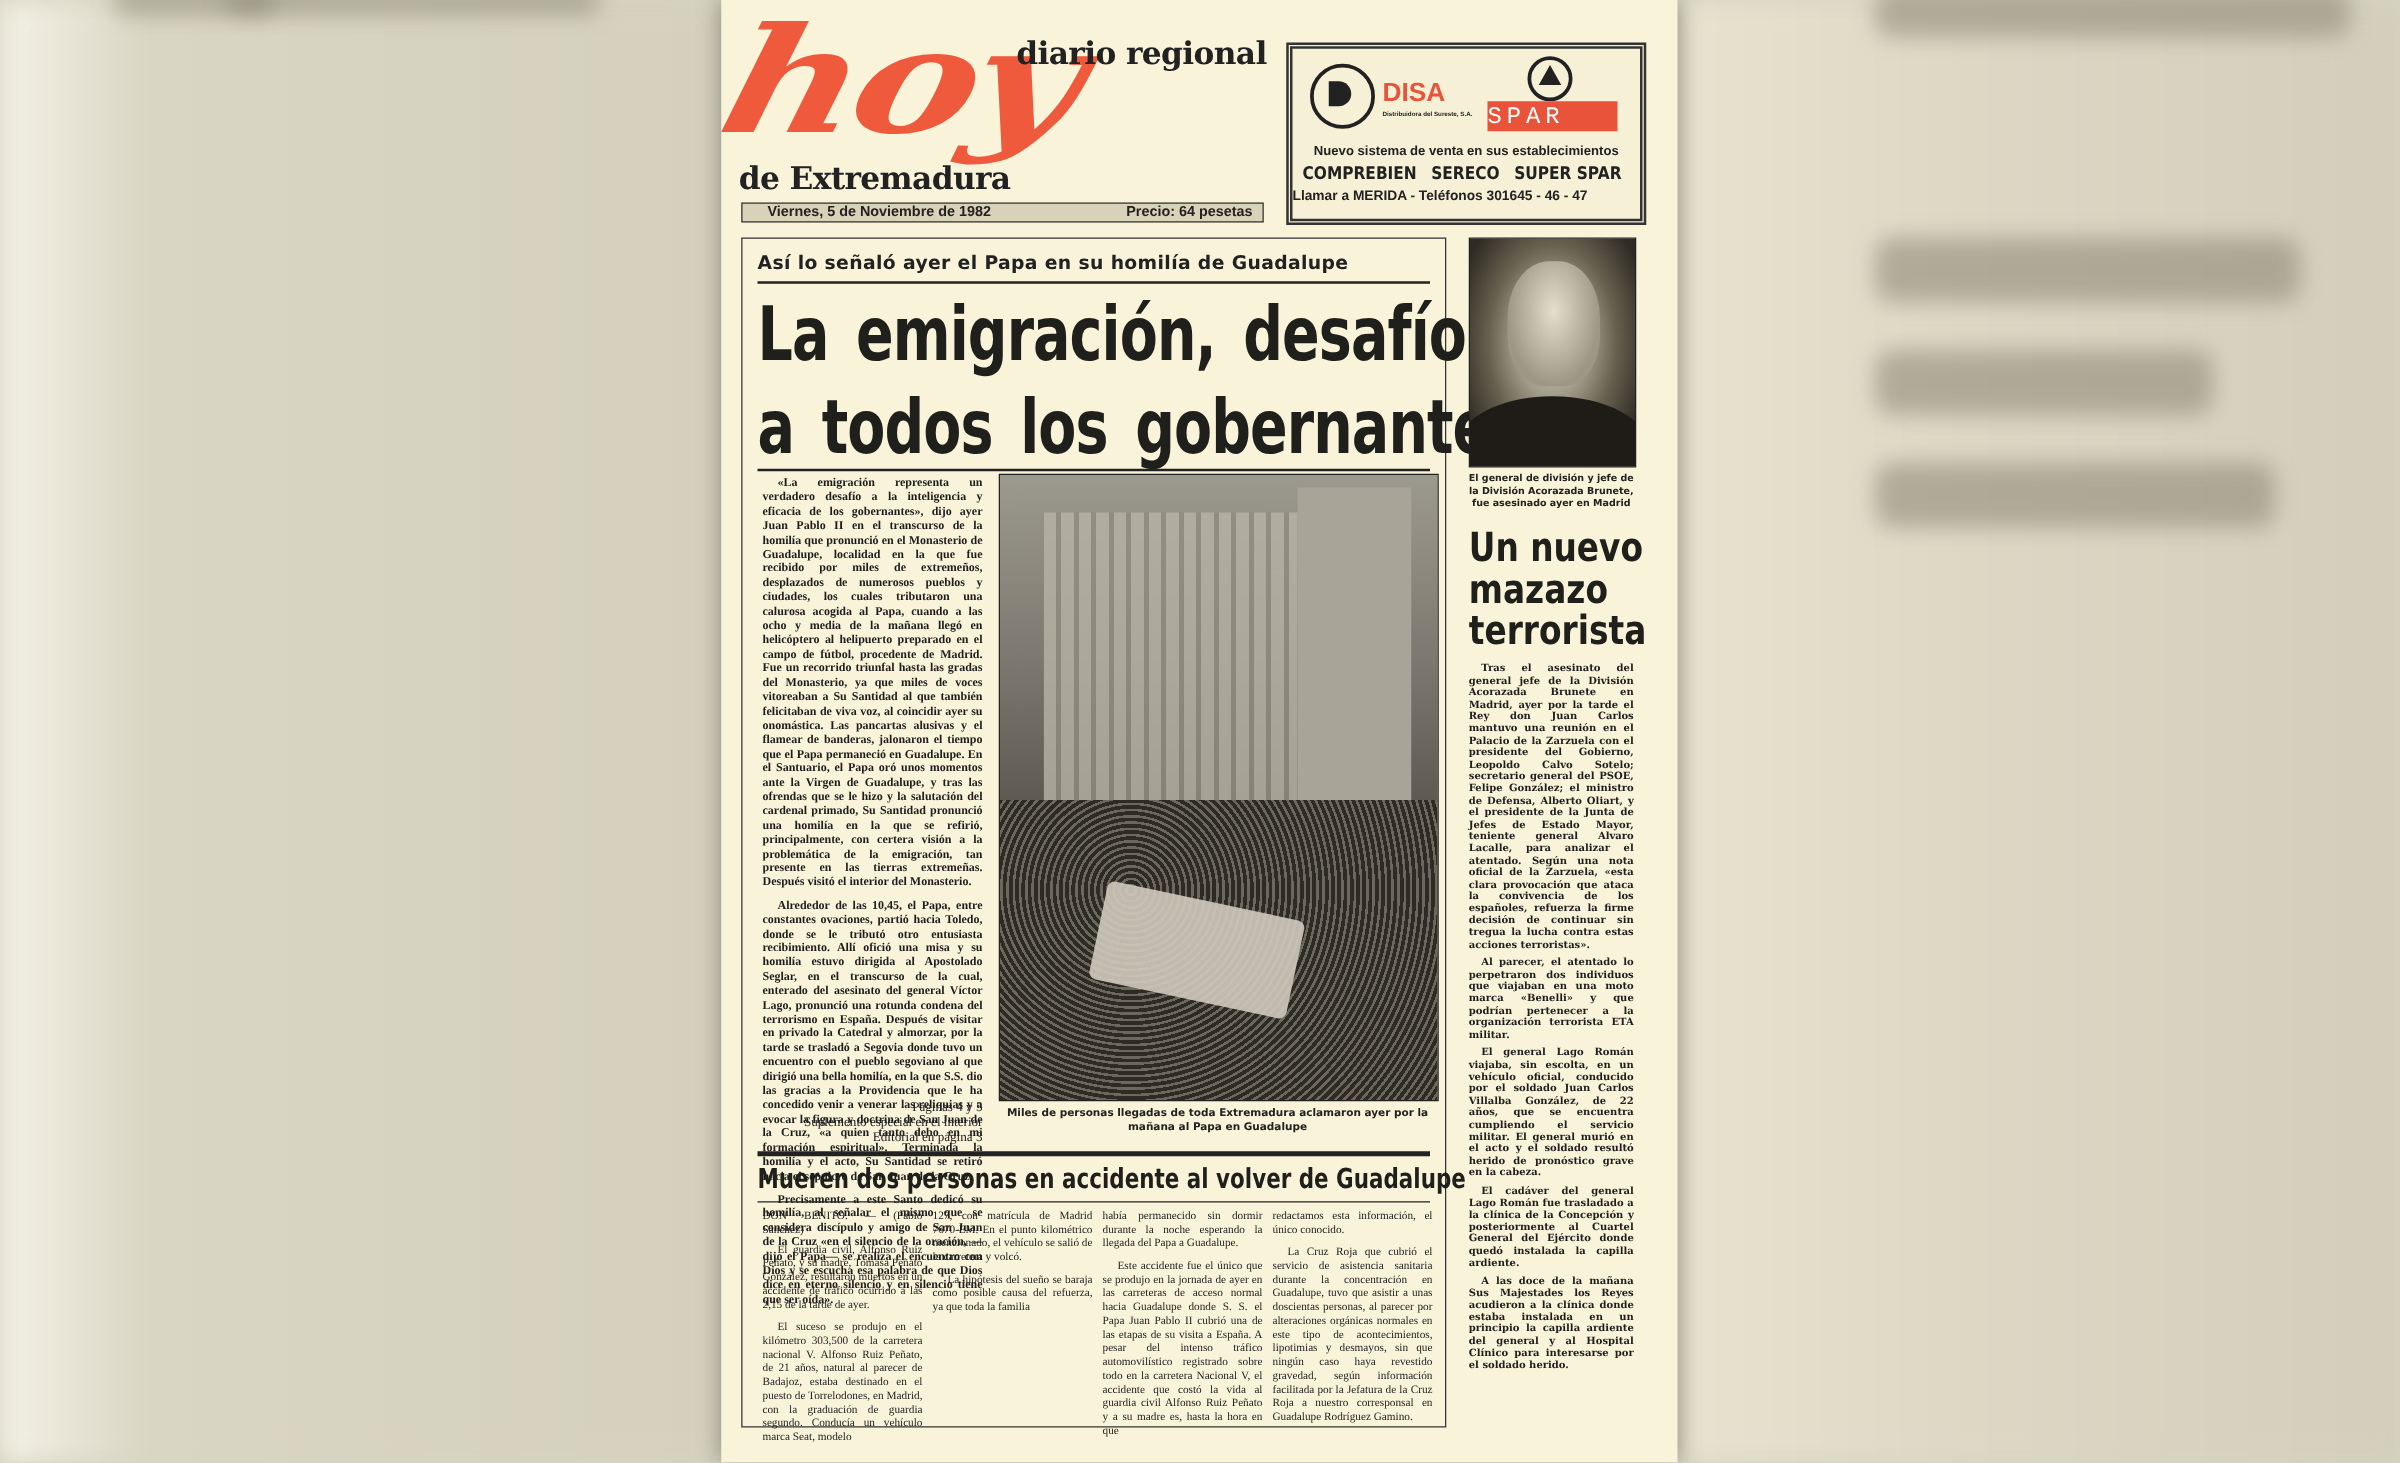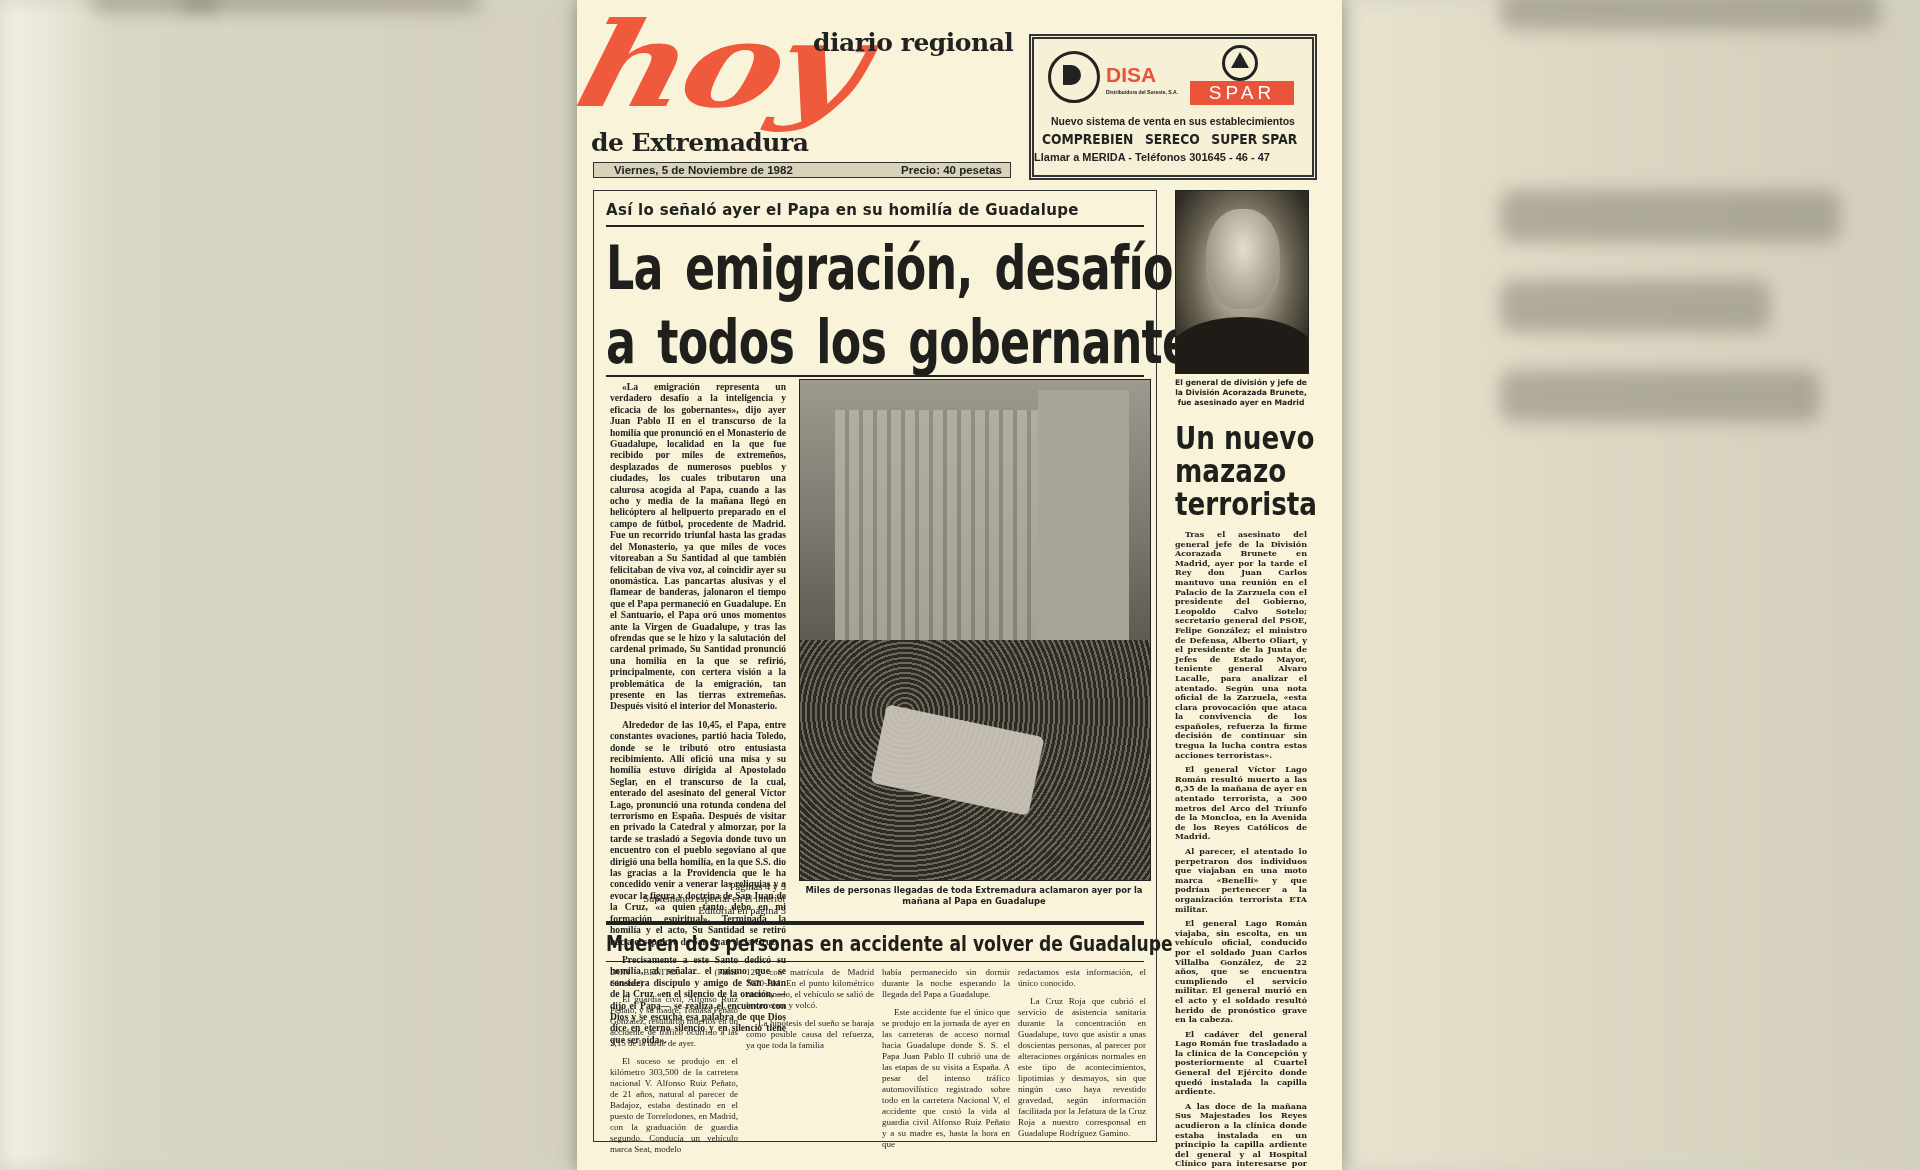--- a/index.html
+++ b/index.html
@@ -18,21 +18,21 @@
   .dateline{position:absolute;left:16px;top:162px;width:416px;height:14px;border:1.5px solid #333;background:#d8d2b8;font-family:"Liberation Sans",sans-serif;font-weight:bold;font-size:11.5px;color:#222;}
   .dateline span{position:absolute;top:0;line-height:14px;}
   
   .ad{position:absolute;left:452px;top:34px;width:278px;height:136px;border:5px double #333;background:#f6f0d6;font-family:"Liberation Sans",sans-serif;color:#222;}
   .disa-logo{position:absolute;left:14px;top:12px;width:46px;height:46px;border:3px solid #222;border-radius:50%;}
   .disa-logo:after{content:"";position:absolute;left:12px;top:11px;width:18px;height:20px;background:#222;border-radius:0 10px 10px 0;}
   .disa-word{position:absolute;left:72px;top:24px;font-weight:bold;font-size:21px;color:#e8533a;}
   .disa-sub{position:absolute;left:72px;top:50px;font-size:5px;font-weight:bold;}
   .spar-logo{position:absolute;left:188px;top:6px;width:30px;height:30px;border:3px solid #222;border-radius:50%;}
   .spar-logo:after{content:"";position:absolute;left:6px;top:4px;border-left:9px solid transparent;border-right:9px solid transparent;border-bottom:16px solid #222;}
-  .spar-word{position:absolute;left:156px;top:42px;width:104px;height:24px;background:#e8533a;color:#fff;font-size:19px;letter-spacing:4px;text-align:center;line-height:24px;}
+  .spar-word{position:absolute;left:156px;top:42px;width:104px;height:24px;background:#e8533a;color:#fff;font-size:19px;letter-spacing:4px;line-height:24px;font-family:Liberation Mono, monospace;}
   .ad-line1{position:absolute;left:0;width:100%;top:76px;text-align:center;font-size:10.5px;font-weight:bold;}
   .ad-stores{position:absolute;left:8px;right:8px;top:92px;display:flex;justify-content:space-between;font-family:"DejaVu Sans",sans-serif;font-weight:bold;font-size:14px;transform:scaleX(.88);transform-origin:left;width:290px;}
   .ad-line3{position:absolute;left:0;width:100%;top:112px;font-size:11px;font-weight:bold;}
   
   .mainbox{position:absolute;left:16px;top:190px;width:562px;height:950px;border:1.5px solid #333;}
   .kicker{position:absolute;left:12px;top:10px;font-family:"DejaVu Sans",sans-serif;font-weight:bold;font-size:15px;color:#222;letter-spacing:.3px;}
   .rule{position:absolute;background:#222;}
   .headline{position:absolute;left:12px;font-family:"DejaVu Sans",sans-serif;font-weight:bold;font-size:60px;color:#1f1f1b;transform:scaleX(.74);transform-origin:left top;white-space:nowrap;word-spacing:10px;letter-spacing:-1px;}
   .body{font-family:"Liberation Serif",serif;font-size:9.6px;line-height:11.4px;color:#1e1e1e;text-align:justify;font-weight:bold;}
   .body p{margin:0 0 7px 0;text-indent:12px;}
@@ -67,21 +67,21 @@
 
 <div class="paper">
 
   <div class="logo">
     <div class="logo-word">hoy</div>
   </div>
   <div class="diario">diario regional</div>
   <div class="extremadura">de Extremadura</div>
   <div class="dateline">
     <span style="left:20px;">Viernes, 5 de Noviembre de 1982</span>
-    <span style="right:8px;">Precio: 40 pesetas</span>
+    <span style="right:8px;">Precio: 64 pesetas</span>
   </div>
 
   <div class="ad">
     <div class="disa-logo"></div>
     <div class="disa-word">DISA</div>
     <div class="disa-sub">Distribuidora del Sureste, S.A.</div>
     <div class="spar-logo"></div>
     <div class="spar-word">SPAR</div>
     <div class="ad-line1">Nuevo sistema de venta en sus establecimientos</div>
     <div class="ad-stores">
@@ -146,20 +146,19 @@
     <div class="coat"></div>
   </div>
   <div class="abs caption" style="left:598px;top:378px;width:132px;font-size:7.6px;line-height:10px;">El general de división y jefe de la División Acorazada Brunete, fue asesinado ayer en Madrid</div>
   <div class="rhead">
     <div>Un nuevo</div>
     <div>mazazo</div>
     <div>terrorista</div>
   </div>
   <div class="rbody">
     <p>Tras el asesinato del general jefe de la División Acorazada Brunete en Madrid, ayer por la tarde el Rey don Juan Carlos mantuvo una reunión en el Palacio de la Zarzuela con el presidente del Gobierno, Leopoldo Calvo Sotelo; secretario general del PSOE, Felipe González; el ministro de Defensa, Alberto Oliart, y el presidente de la Junta de Jefes de Estado Mayor, teniente general Alvaro Lacalle, para analizar el atentado. Según una nota oficial de la Zarzuela, «esta clara provocación que ataca la convivencia de los españoles, refuerza la firme decisión de continuar sin tregua la lucha contra estas acciones terroristas».</p>
-    <p>El general Víctor Lago Román resultó muerto a las 8,35 de la mañana de ayer en atentado terrorista, a 300 metros del Arco del Triunfo de la Moncloa, en la Avenida de los Reyes Católicos de Madrid.</p>
     <p>Al parecer, el atentado lo perpetraron dos individuos que viajaban en una moto marca «Benelli» y que podrían pertenecer a la organización terrorista ETA militar.</p>
     <p>El general Lago Román viajaba, sin escolta, en un vehículo oficial, conducido por el soldado Juan Carlos Villalba González, de 22 años, que se encuentra cumpliendo el servicio militar. El general murió en el acto y el soldado resultó herido de pronóstico grave en la cabeza.</p>
     <p>El cadáver del general Lago Román fue trasladado a la clínica de la Concepción y posteriormente al Cuartel General del Ejército donde quedó instalada la capilla ardiente.</p>
     <p>A las doce de la mañana Sus Majestades los Reyes acudieron a la clínica donde estaba instalada en un principio la capilla ardiente del general y al Hospital Clínico para interesarse por el soldado herido.</p>
 
   </div>
 </div>
 
 </body></html>

